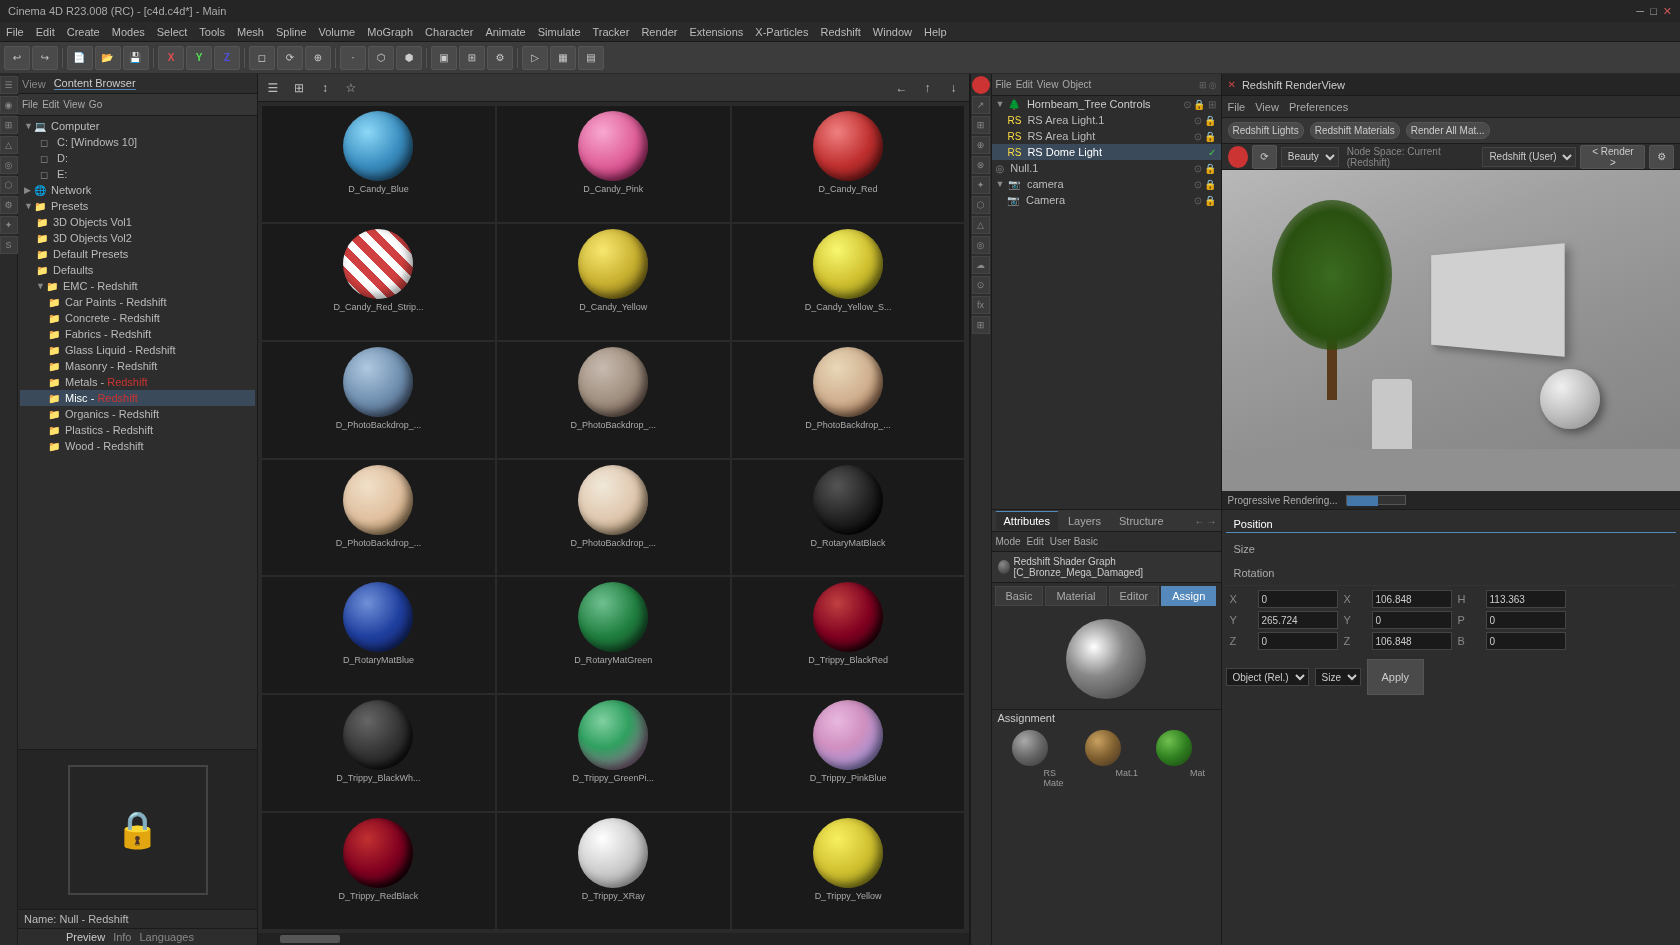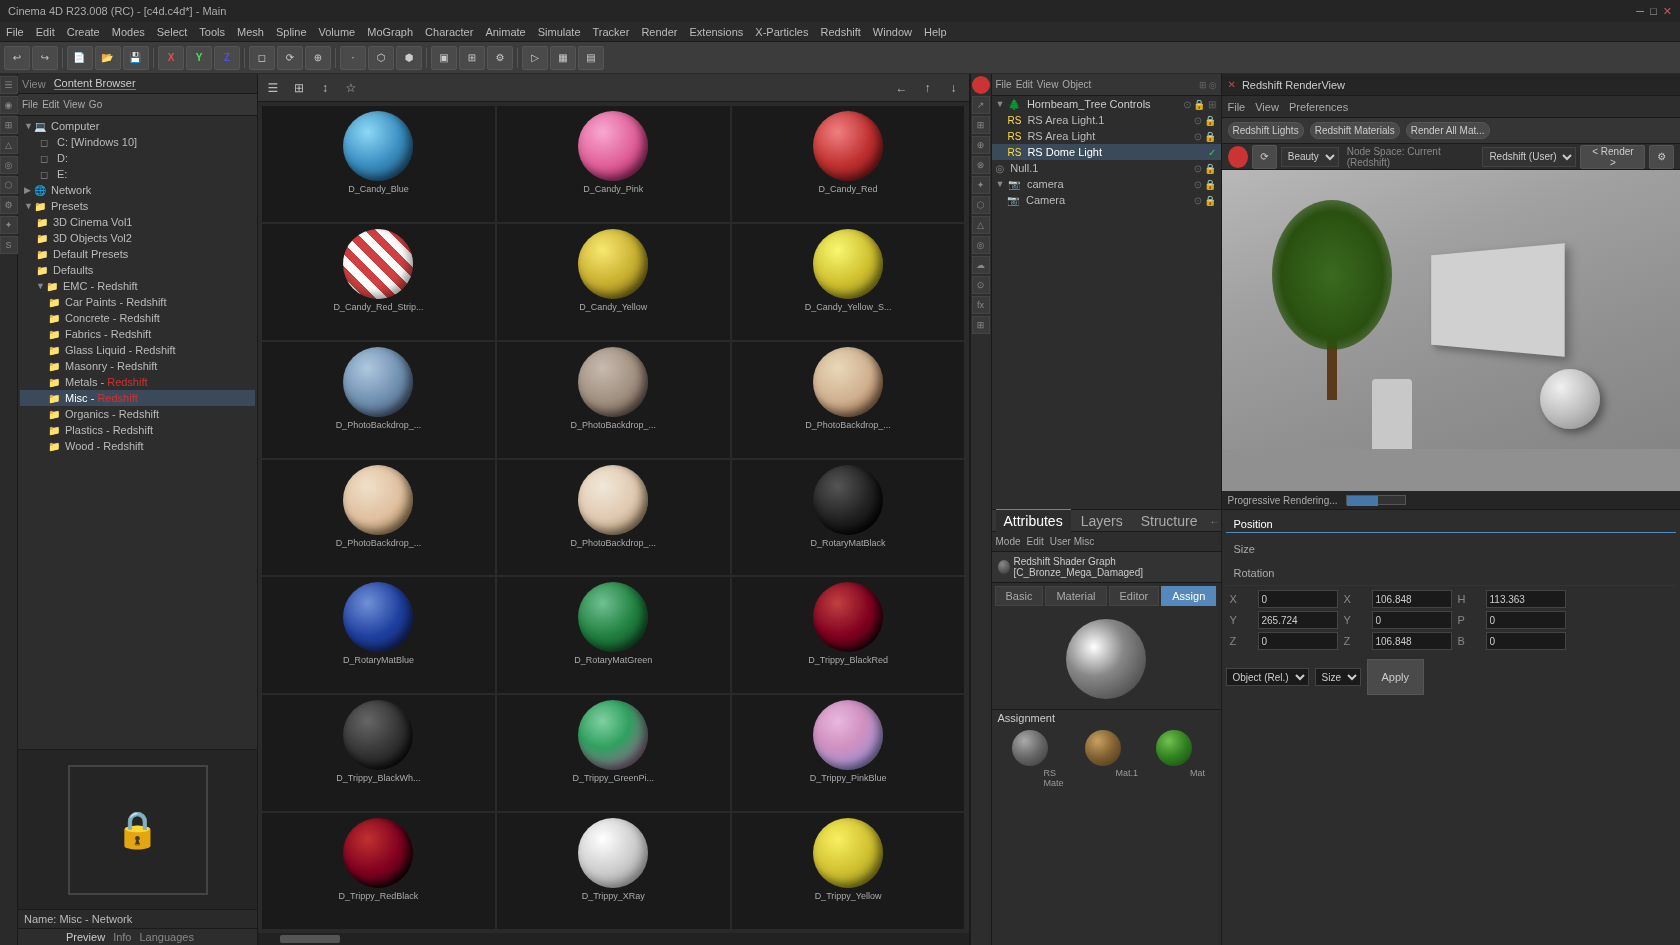--- a/index.html
+++ b/index.html
@@ -32,21 +32,21 @@
     #content-toolbar { background: #353535; height: 28px; display: flex; align-items: center; padding: 2px 4px; gap: 4px; border-bottom: 1px solid #1a1a1a; }
     .content-btn { background: transparent; border: none; color: #bbb; font-size: 12px; width: 22px; height: 22px; display: flex; align-items: center; justify-content: center; cursor: pointer; }
     #material-grid { display: grid; grid-template-columns: repeat(3, 1fr); gap: 2px; padding: 4px; overflow-y: auto; flex: 1; }
     .material-item { background: #1a1a1a; display: flex; flex-direction: column; align-items: center; cursor: pointer; padding: 2px; border: 1px solid transparent; }
     .material-ball { width: 70px; height: 70px; border-radius: 50%; margin: 2px; }
     .material-name { font-size: 9px; color: #aaa; text-align: center; word-break: break-all; padding: 1px; }
     .rs-btn { background: #4a4a4a; border: 1px solid #555; color: #ccc; font-size: 10px; padding: 2px 4px; cursor: pointer; border-radius: 8px; }
     #rv-canvas { flex: 1; background: #888; position: relative; overflow: hidden; }
     #progress-bar { position: absolute; bottom: 0; left: 0; right: 0; height: 18px; background: #252525; display: flex; align-items: center; padding: 0 6px; font-size: 10px; color: #aaa; gap: 8px; }
     .prog-fill { height: 10px; background: #4477aa; }
-    .attr-tab { padding: 3px 8px; font-size: 14px; color: #aaa; cursor: pointer; }
+    .attr-tab { padding: 3px 8px; font-size: 11px; color: #aaa; cursor: pointer; }
     .attr-tab.active { background: #2d2d2d; color: #fff; border-top: 1px solid #5588bb; }
     .basic-tab { padding: 3px 10px; font-size: 11px; color: #aaa; cursor: pointer; border: 1px solid #444; background: #3a3a3a; }
     .basic-tab.active { background: #5588bb; color: #fff; border-color: #5588bb; }
     #material-preview { width: 80px; height: 80px; background: radial-gradient(circle at 35% 35%, #fff 0%, #888 40%, #333 100%); border-radius: 50%; margin: 4px auto; }
     #material-swatches { display: flex; gap: 4px; padding: 4px; }
     .swatch-item { display: flex; flex-direction: column; align-items: center; gap: 2px; }
     .swatch-ball { width: 36px; height: 36px; border-radius: 50%; cursor: pointer; }
     .swatch-label { font-size: 9px; color: #999; padding-left: 48px; }
     .swatch-item.selected .swatch-label { color: #5588bb; }
     .psr-tab { padding: 2px 8px; font-size: 11px; color: #aaa; cursor: pointer; }
@@ -189,21 +189,21 @@
         <span class="tree-icon">🌐</span>
         <span>Network</span>
       </div>
       <div class="tree-item">
         <span class="tree-arrow">▼</span>
         <span class="tree-icon folder-icon">📁</span>
         <span>Presets</span>
       </div>
       <div class="tree-item" style="padding-left:16px;">
         <span class="tree-icon folder-icon">📁</span>
-        <span>3D Cinema Vol1</span>
+        <span>3D Objects Vol1</span>
       </div>
       <div class="tree-item" style="padding-left:16px;">
         <span class="tree-icon folder-icon">📁</span>
         <span>3D Objects Vol2</span>
       </div>
       <div class="tree-item" style="padding-left:16px;">
         <span class="tree-icon folder-icon">📁</span>
         <span>Default Presets</span>
       </div>
       <div class="tree-item" style="padding-left:16px;">
@@ -257,21 +257,21 @@
       </div>
     </div>
 
     <div id="preview-area">
       <div style="width:140px; height:130px; background:#252525; border:2px solid #444; display:flex; align-items:center; justify-content:center; flex-direction:column;">
         <div style="font-size:36px; color:#555;">🔒</div>
       </div>
     </div>
 
     <div id="name-label">
-      <span>Name: Misc - Network</span>
+      <span>Name: Null - Redshift</span>
     </div>
 
     <div style="background:#2d2d2d; display:flex; padding:2px 4px; gap:8px; border-top:1px solid #1a1a1a;">
       <span style="font-size:11px; color:#ccc; cursor:pointer;padding-left:44px;">Preview</span>
       <span style="font-size:11px; color:#888; cursor:pointer;">Info</span>
       <span style="font-size:11px; color:#888; cursor:pointer;">Languages</span>
     </div>
   </div>
 
   <div id="middle-content" style="width:460px; display:flex; flex-direction:column; border-right:1px solid #1a1a1a; background:#2a2a2a;">
@@ -553,21 +553,21 @@
             <span class="attr-tab">Layers</span>
             <span class="attr-tab">Structure</span>
             <div style="flex:1;"></div>
             <span style="font-size:10px; color:#888; cursor:pointer;">←</span>
             <span style="font-size:10px; color:#888; cursor:pointer;">→</span>
           </div>
 
           <div style="background:#2d2d2d; height:20px; display:flex; align-items:center; padding:0 4px; gap:6px; border-bottom:1px solid #1a1a1a;">
             <span style="font-size:10px; color:#aaa; cursor:pointer;">Mode</span>
             <span style="font-size:10px; color:#aaa; cursor:pointer;">Edit</span>
-            <span style="font-size:10px; color:#aaa; cursor:pointer;">User Misc</span>
+            <span style="font-size:10px; color:#aaa; cursor:pointer;">User Basic</span>
           </div>
 
           <div style="padding:4px 6px; font-size:10px; color:#ccc; background:#333; border-bottom:1px solid #1a1a1a; display:flex; align-items:center; gap:4px;">
             <div style="width:14px; height:14px; background:radial-gradient(circle at 35% 30%, #888, #333); border-radius:50%;"></div>
             <span>Redshift Shader Graph [C_Bronze_Mega_Damaged]</span>
           </div>
 
           <div style="display:flex; gap:2px; padding:3px;">
             <button class="basic-tab">Basic</button>
             <button class="basic-tab">Material</button>

